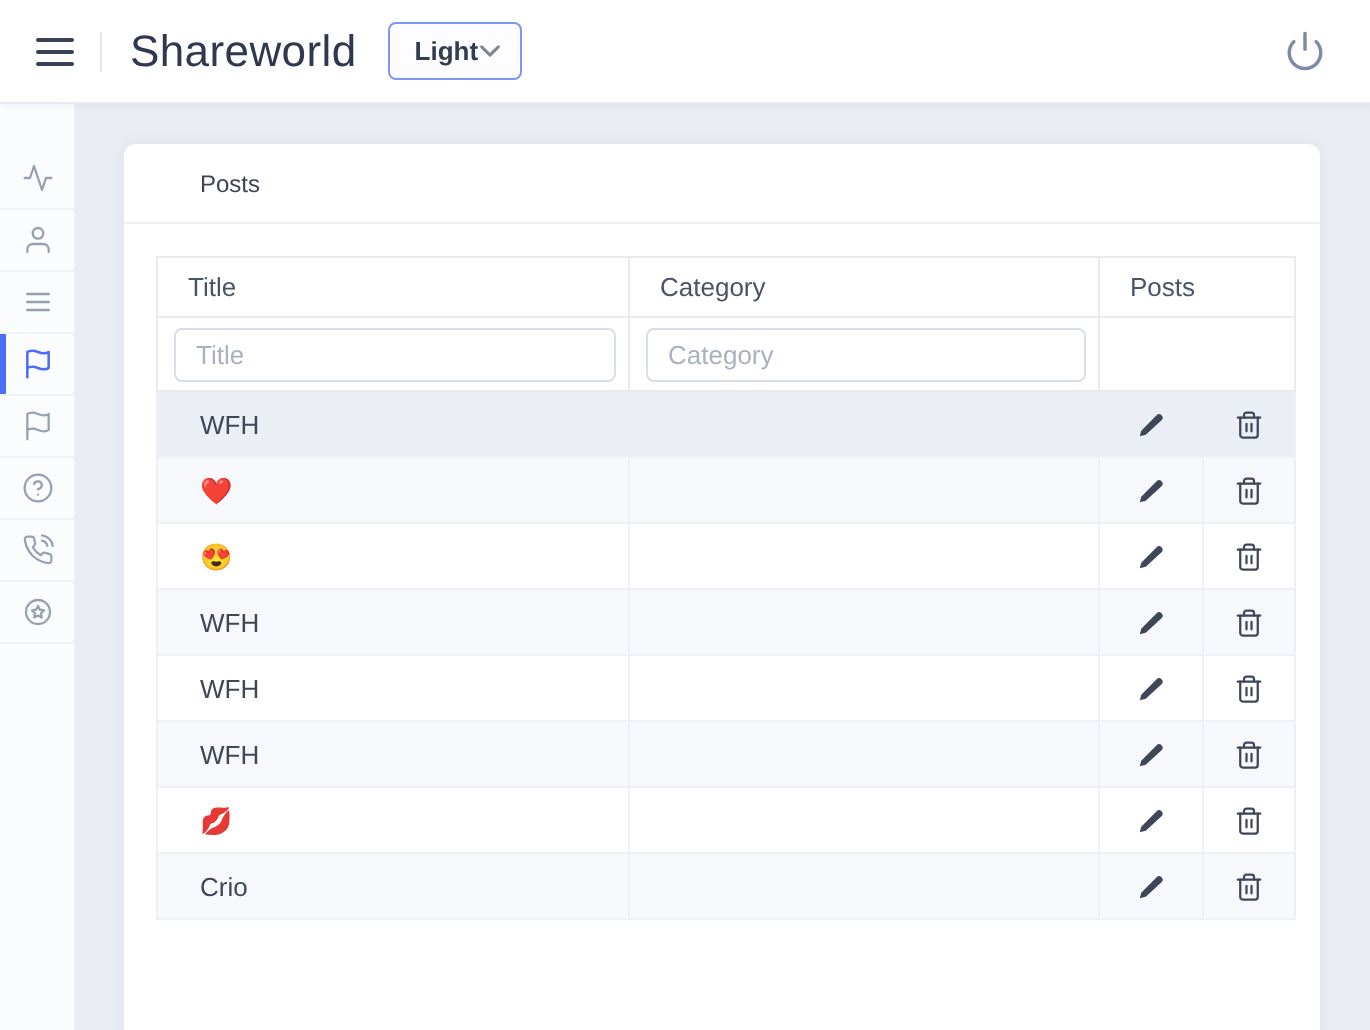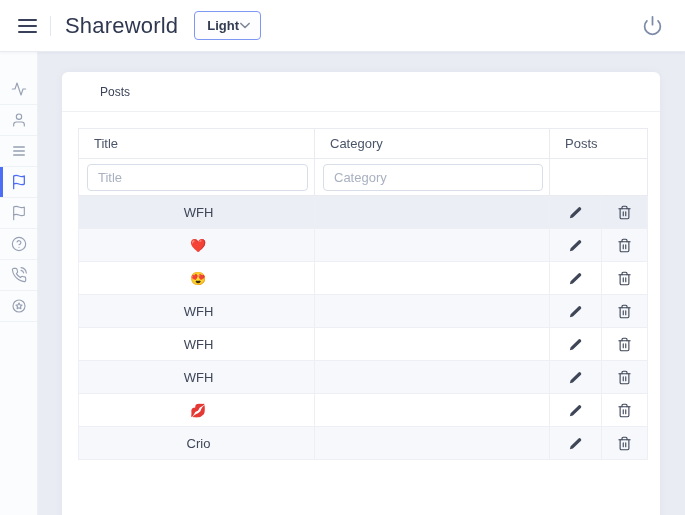--- a/index.html
+++ b/index.html
@@ -60,21 +60,21 @@
   }
   td { border:1px solid #e9ebf1; }
   .filter-cell { height:37px; padding:4px 6px 4px 8px; background:#fff; }
   .filter-cell input {
     width:100%; height:27px; border:1px solid #d8dee8; border-radius:4px;
     padding:0 10px; font-size:13px; color:#3f4757; outline:none;
     font-family:"Liberation Sans", sans-serif; background:#fff;
   }
   .filter-cell input::placeholder { color:#a9b1c0; }
   .data-row td { height:33px; font-size:13px; color:#3e4658; border-color:#edeff4; }
-  .data-row .title-cell { padding-left:4px;text-align:center; }
+  .data-row .title-cell { padding-left:21px; }
   .data-row .cat-cell { padding-left:15px; }
   .act-cell { text-align:center; color:#8b94a6; cursor:pointer; }
   .data-row:nth-child(even) td { background:#f6f8fb; }
   .data-row:nth-child(odd) td { background:#ffffff; }
   .data-row.hovered td { background:#ebeef5; }
   svg { display:block; }
   .icon16 { width:16px; height:16px; }
 </style>
 </head>
 <body>

